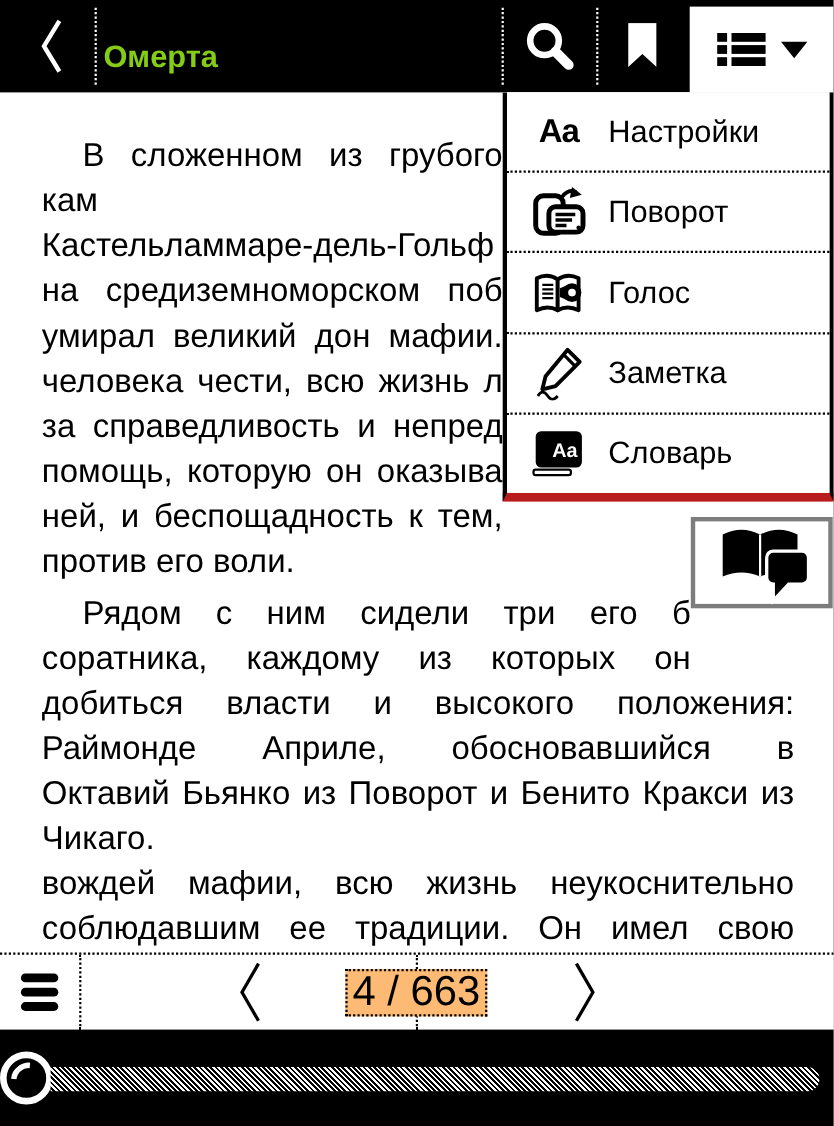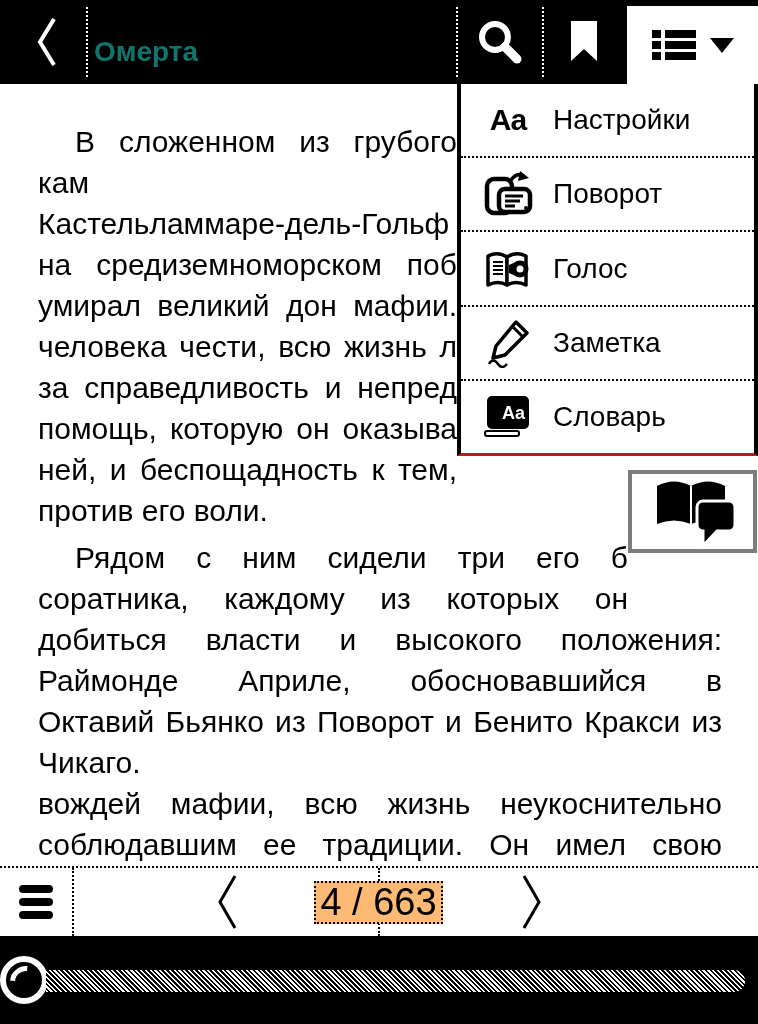--- a/index.html
+++ b/index.html
@@ -22,41 +22,41 @@
 
   
   .top-bar { position:absolute; left:0; top:0; width:758px; height:84px;
              background:#000; z-index:30; }
   .vsep { position:absolute; top:7px; bottom:7px; width:0;
           border-left:2px dotted #fff; }
   .back-btn { position:absolute; left:24px; top:10px; width:44px; height:64px;
               display:flex; align-items:center; justify-content:center; }
   .book-title { position:absolute; left:94px; top:0; height:104px;
                 display:flex; align-items:center;
-                color:#0f766e; font-size:28px; font-weight:bold; }
+                color:#84cc16; font-size:28px; font-weight:bold; }
   .icon-btn { position:absolute; top:0; height:84px; display:flex;
               align-items:center; justify-content:center; }
   .search-btn { left:462px; width:76px; }
   .bookmark-btn { left:546px; width:76px; }
   .bookmark-shape { width:26px; height:40px; background:#fff; margin-top:-2px;
      clip-path:polygon(0 0,100% 0,100% 100%,50% 70%,0 100%); }
   .menu-btn { position:absolute; left:627px; top:6px; width:131px; height:78px;
               background:#fff; display:flex; align-items:center;
               justify-content:center; gap:14px; }
   .toc-icon { display:flex; flex-direction:column; gap:3px; }
   .toc-row { display:flex; gap:4px; }
   .toc-row .dash { width:9px; height:8px; background:#000; }
   .toc-row .bar  { width:31px; height:8px; background:#000; }
   .caret-down { width:0; height:0; border-left:12px solid transparent;
                 border-right:12px solid transparent; border-top:15px solid #000; }
 
   
   .dropdown { position:absolute; left:457px; top:84px; width:301px; height:372px;
               background:#fff; border-left:4px solid #000; border-right:4px solid #000;
-              border-bottom:3px solid #b91c1c; z-index:40;
+              border-bottom:8px solid #b91c1c; z-index:40;
               display:flex; flex-direction:column; }
   .menu-item { flex:1; display:flex; align-items:center; padding-left:16px;
                font-size:28px; color:#000; background:#fff; }
   .menu-item + .menu-item { border-top:2px dotted #000; }
   .mi-icon { width:62px; display:flex; align-items:center; justify-content:center;
              flex-direction:column; margin-right:14px; }
   .aa-glyph { font-weight:bold; font-size:30px; letter-spacing:-1px; }
   .dict-cover { width:42px; height:33px; background:#000; border-radius:5px;
                 color:#fff; font-weight:bold; font-size:18px;
                 display:flex; align-items:center; justify-content:flex-end;

